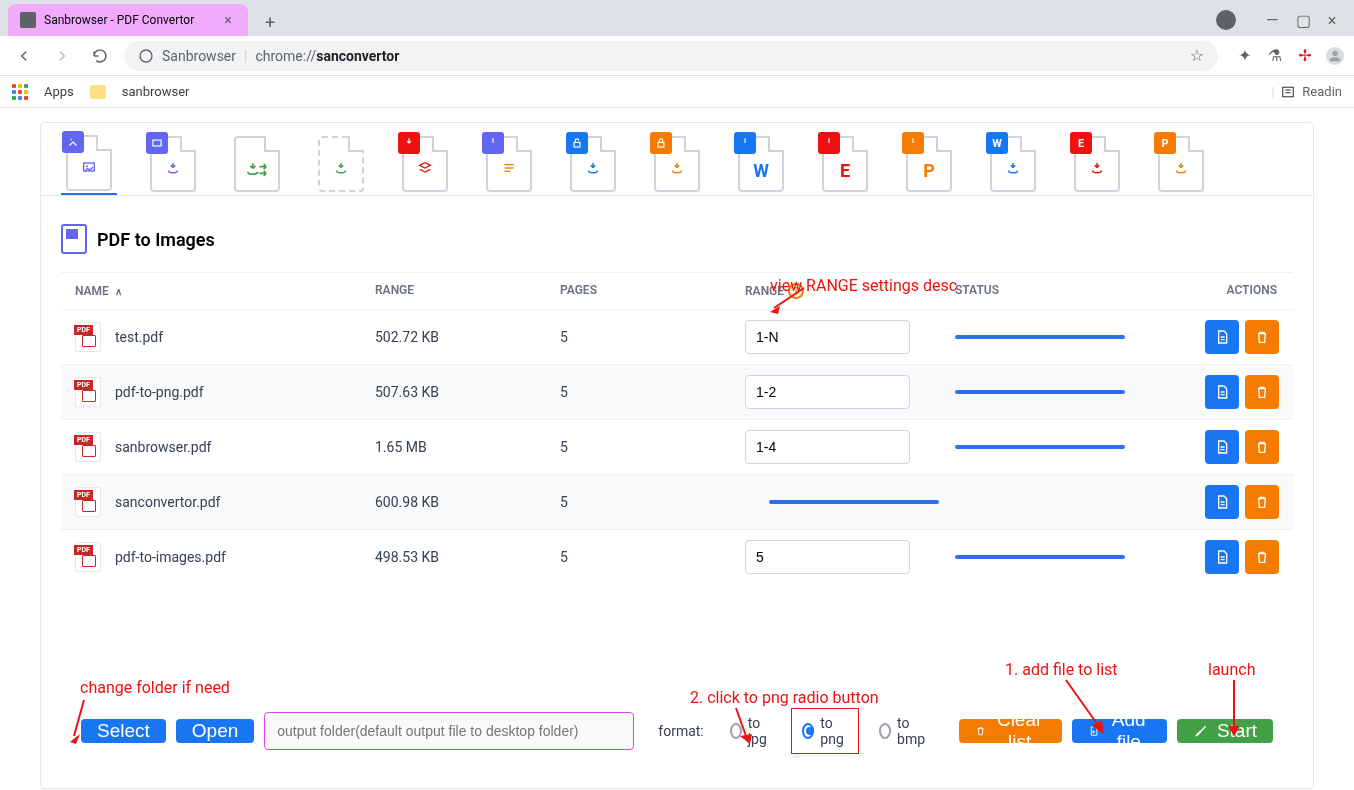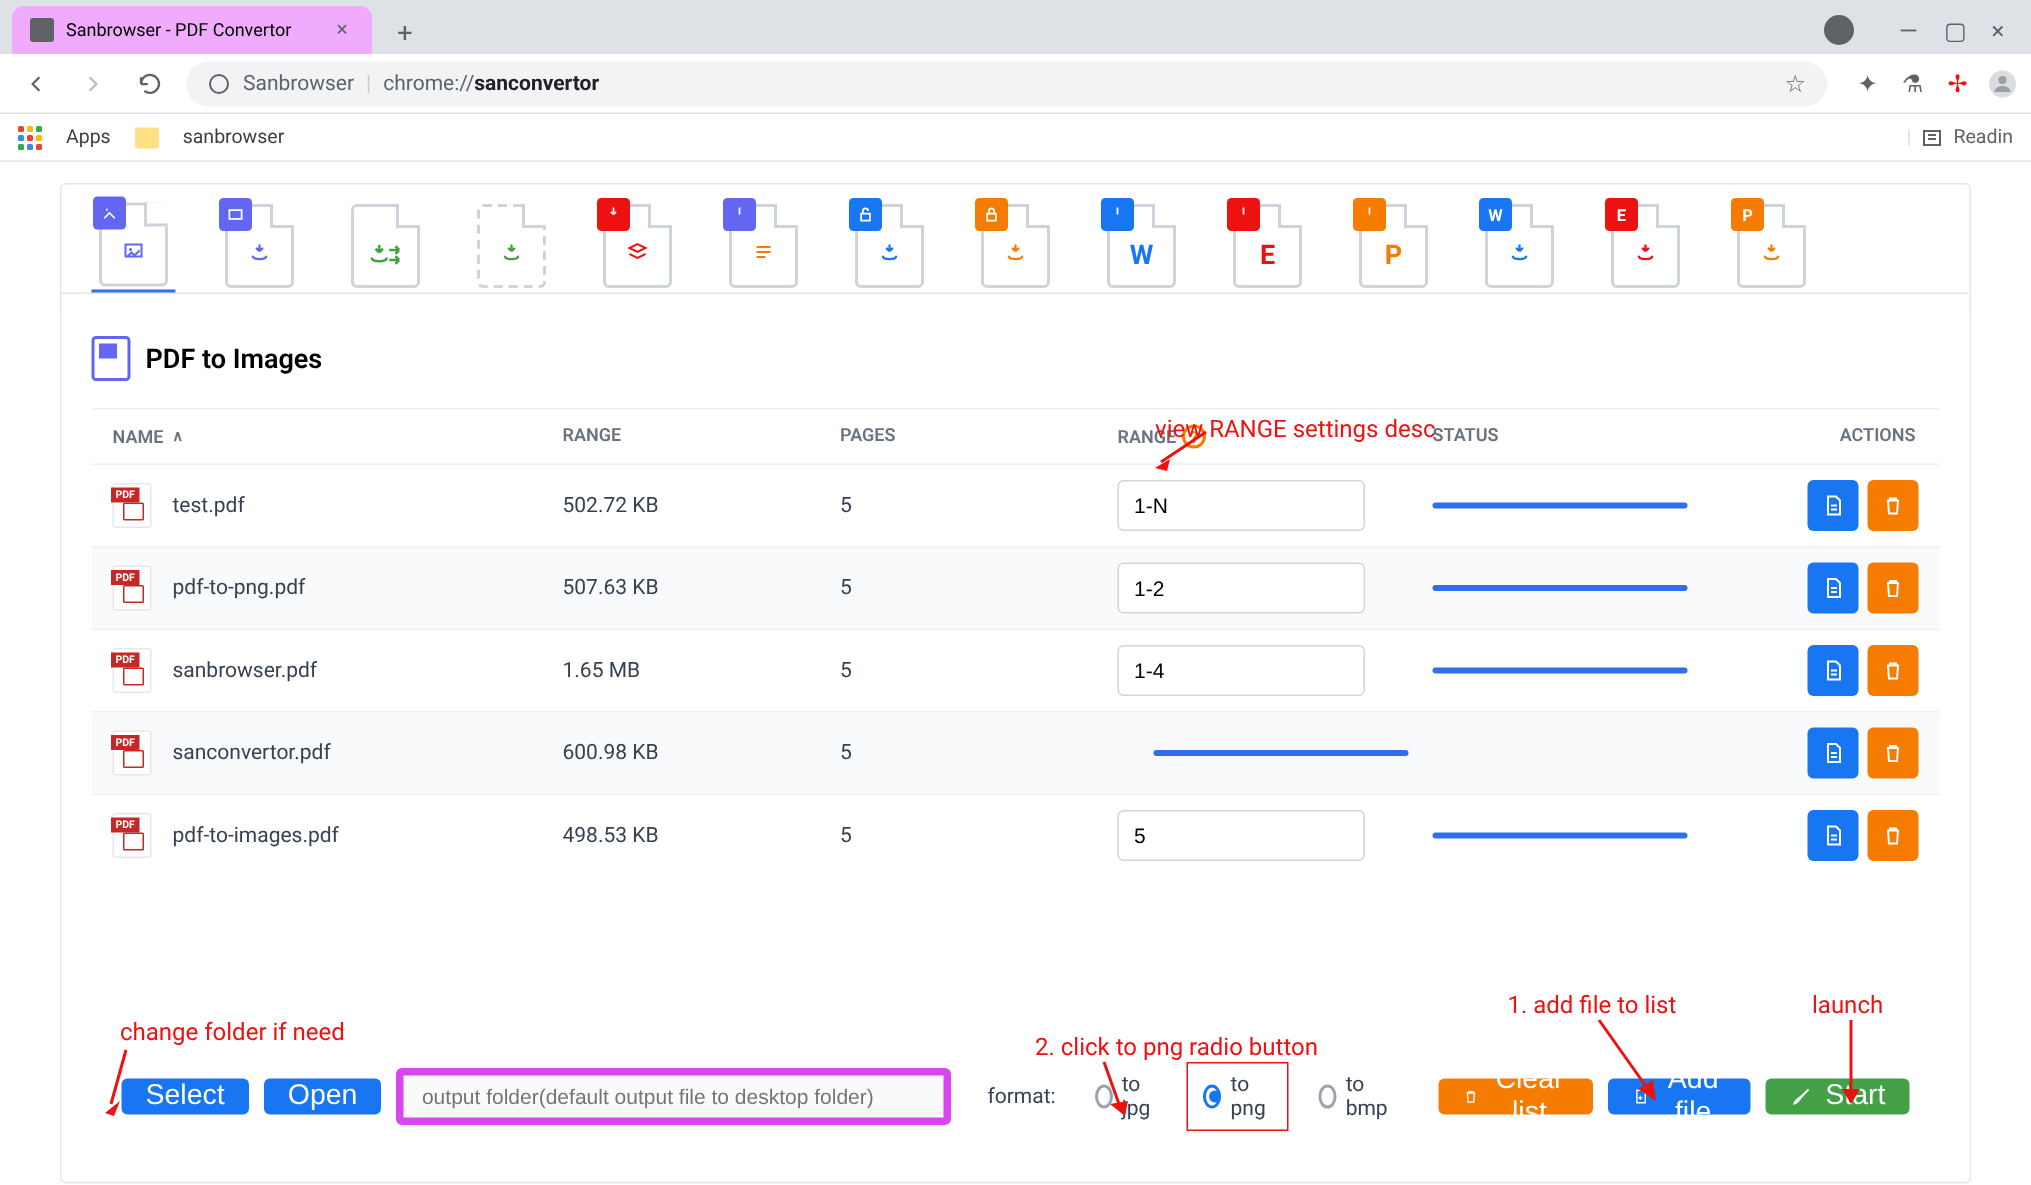--- a/index.html
+++ b/index.html
@@ -73,21 +73,21 @@
 .act-btns{display:flex;gap:6px;justify-content:flex-end;flex:1;}
 .icon-btn{width:34px;height:34px;border-radius:4px;display:flex;align-items:center;justify-content:center;color:#fff;}
 .icon-btn.blue{background:#1976f2;}
 .icon-btn.orange{background:#f57c00;}
 
 .footer { display:flex; align-items:center; gap:10px; padding: 14px 20px; }
 .btn{height:24px;padding:0 16px;border-radius:4px;color:#fff;font-size:19px;font-weight:500;display:flex;align-items:center;gap:8px;border:none;}
 .btn.blue{background:#1976f2;}
 .btn.orange{background:#f57c00;}
 .btn.green{background:#43a047;}
-.folder-input{flex:0 0 370px;height:38px;border:5px solid #d946ef;border-radius:4px;padding:0 12px;font-size:14px;background:#fafafa;}
+.folder-input{flex:0 0 370px;height:38px;border:1px solid #d946ef;border-radius:4px;padding:0 12px;font-size:14px;background:#fafafa;}
 .fmt-label{font-size:14px;color:#374151;margin-left:14px;margin-right:6px;}
 .radio{display:flex;align-items:center;gap:6px;font-size:14px;color:#374151;padding:6px 10px;}
 .radio.boxed{border:1px solid #e11;}
 .radio .r{width:16px;height:16px;border:2px solid #9ca3af;border-radius:50%;position:relative;}
 .radio.sel .r{border-color:#1976f2;}
 .radio.sel .r::after{content:'';position:absolute;top:2px;left:2px;width:8px;height:8px;background:#1976f2;border-radius:50%;}
 .spacer{flex:1;}
 
 
 .ann{position:absolute;color:#e11;font-size:16px;pointer-events:none;}

